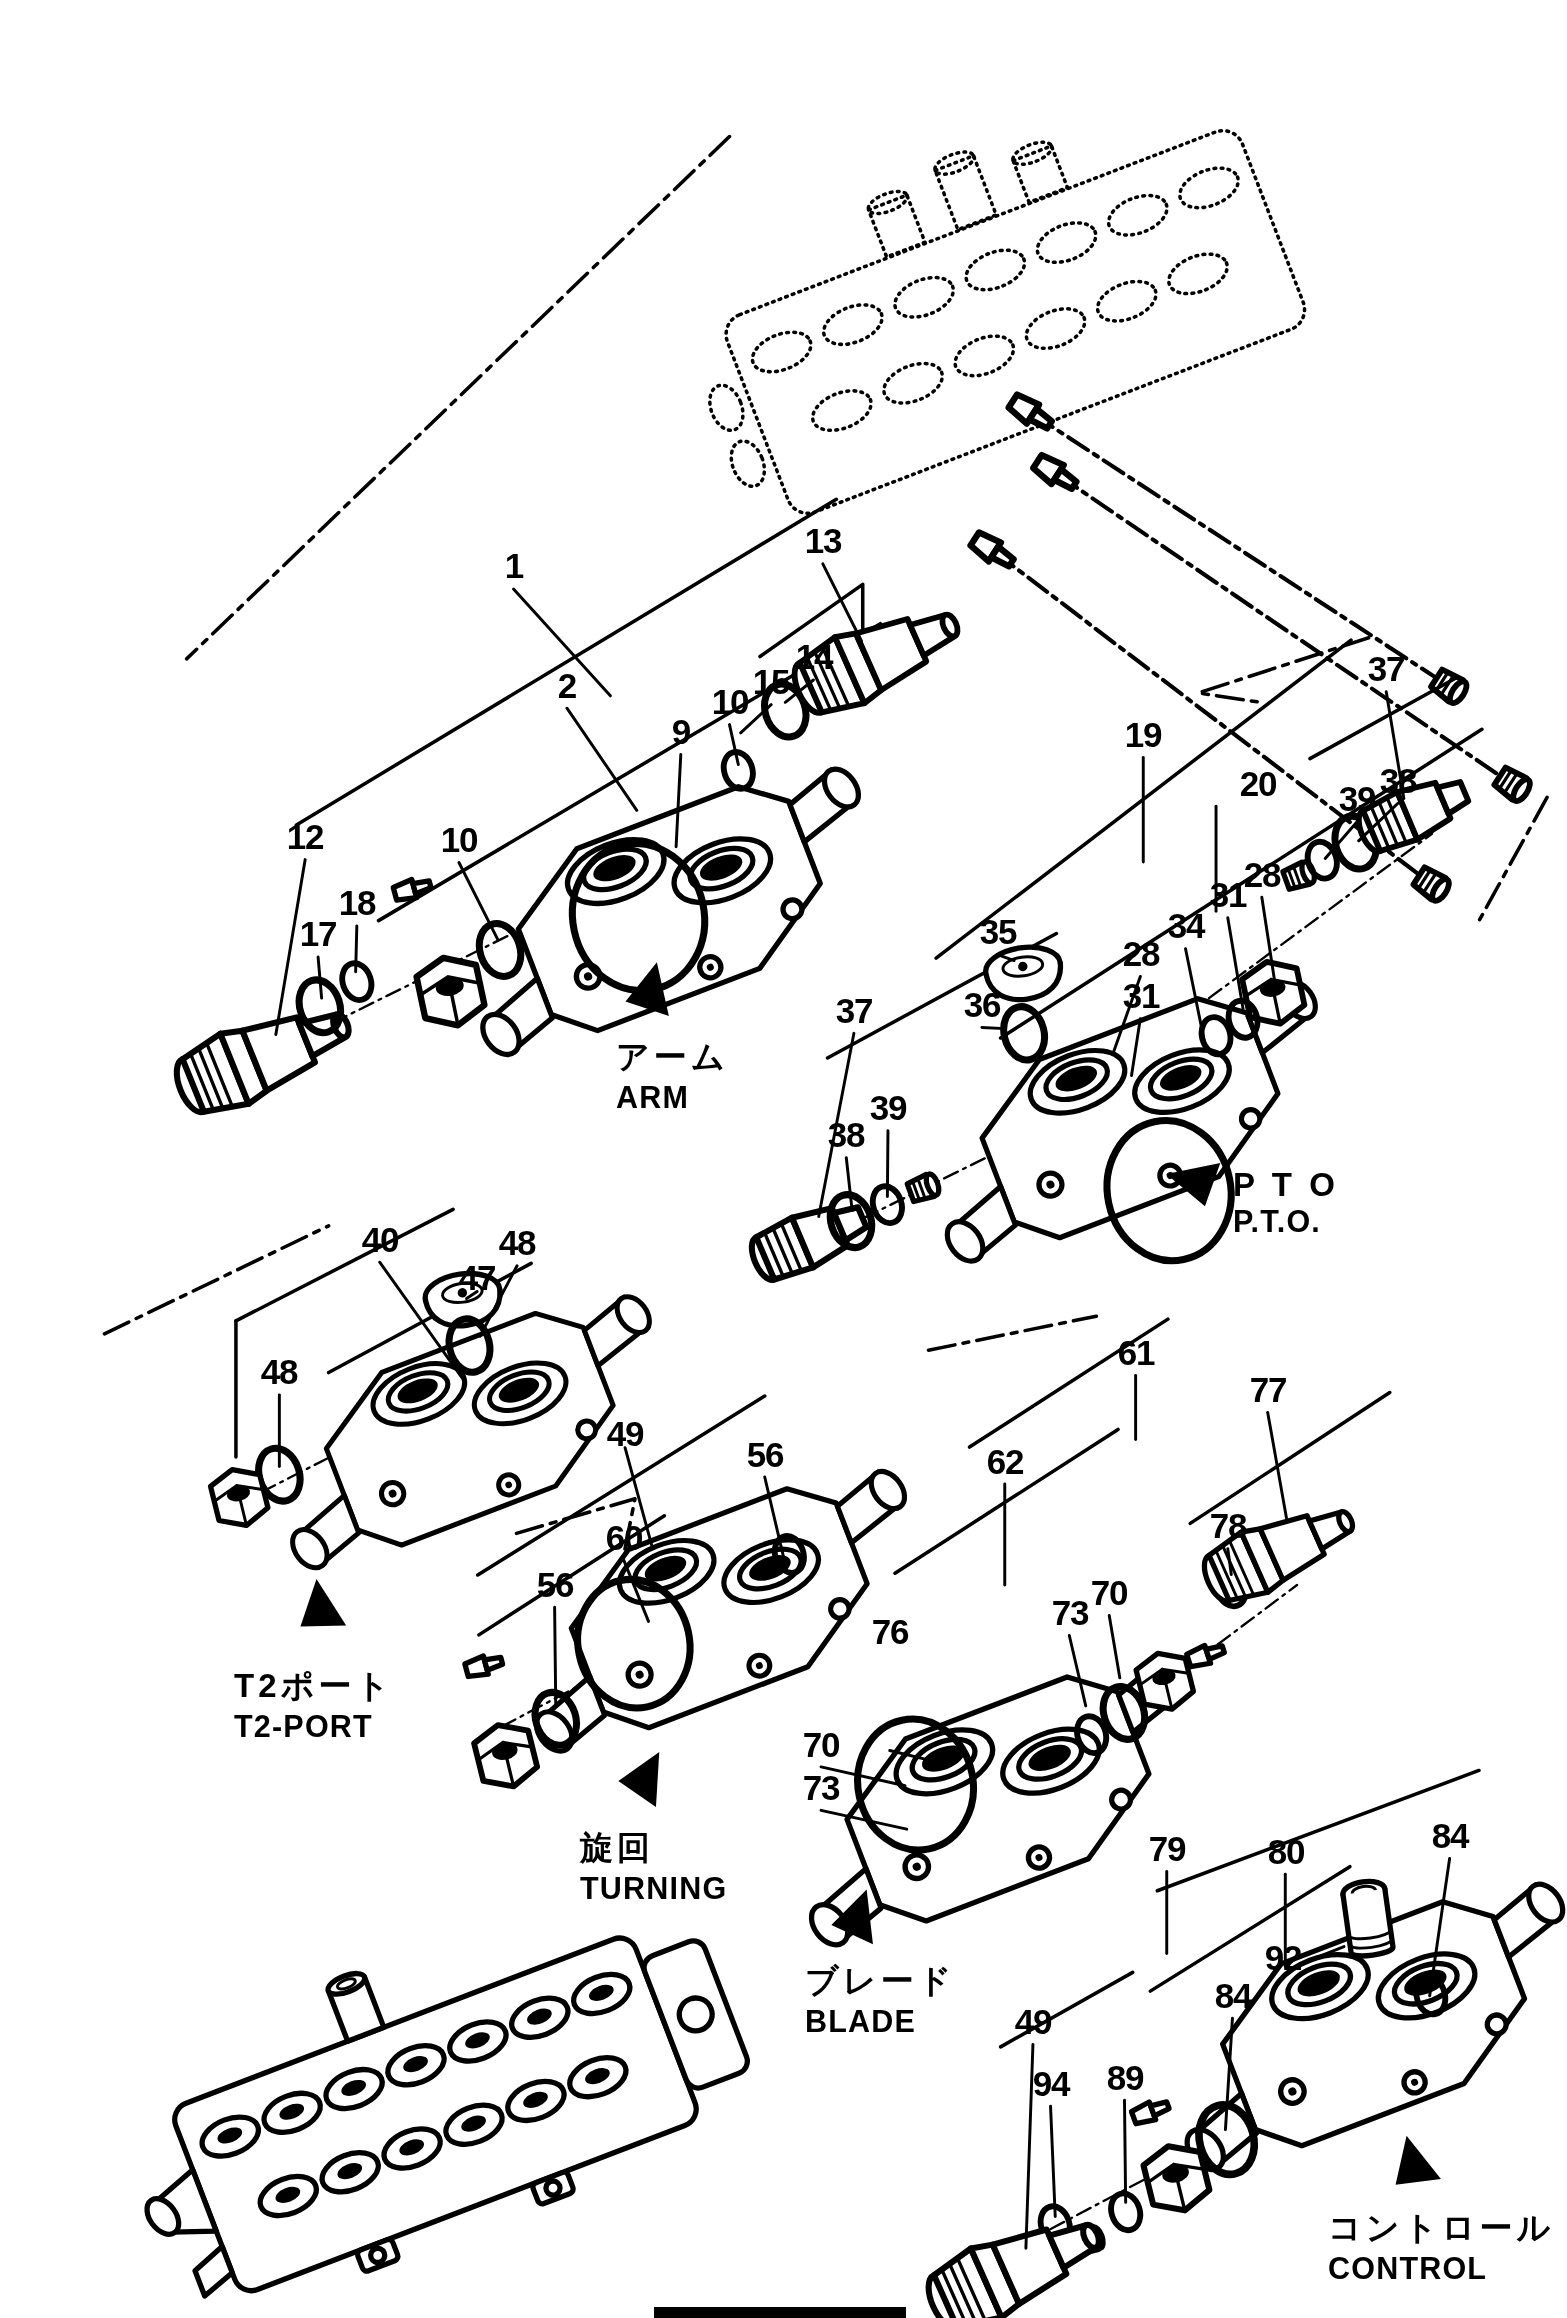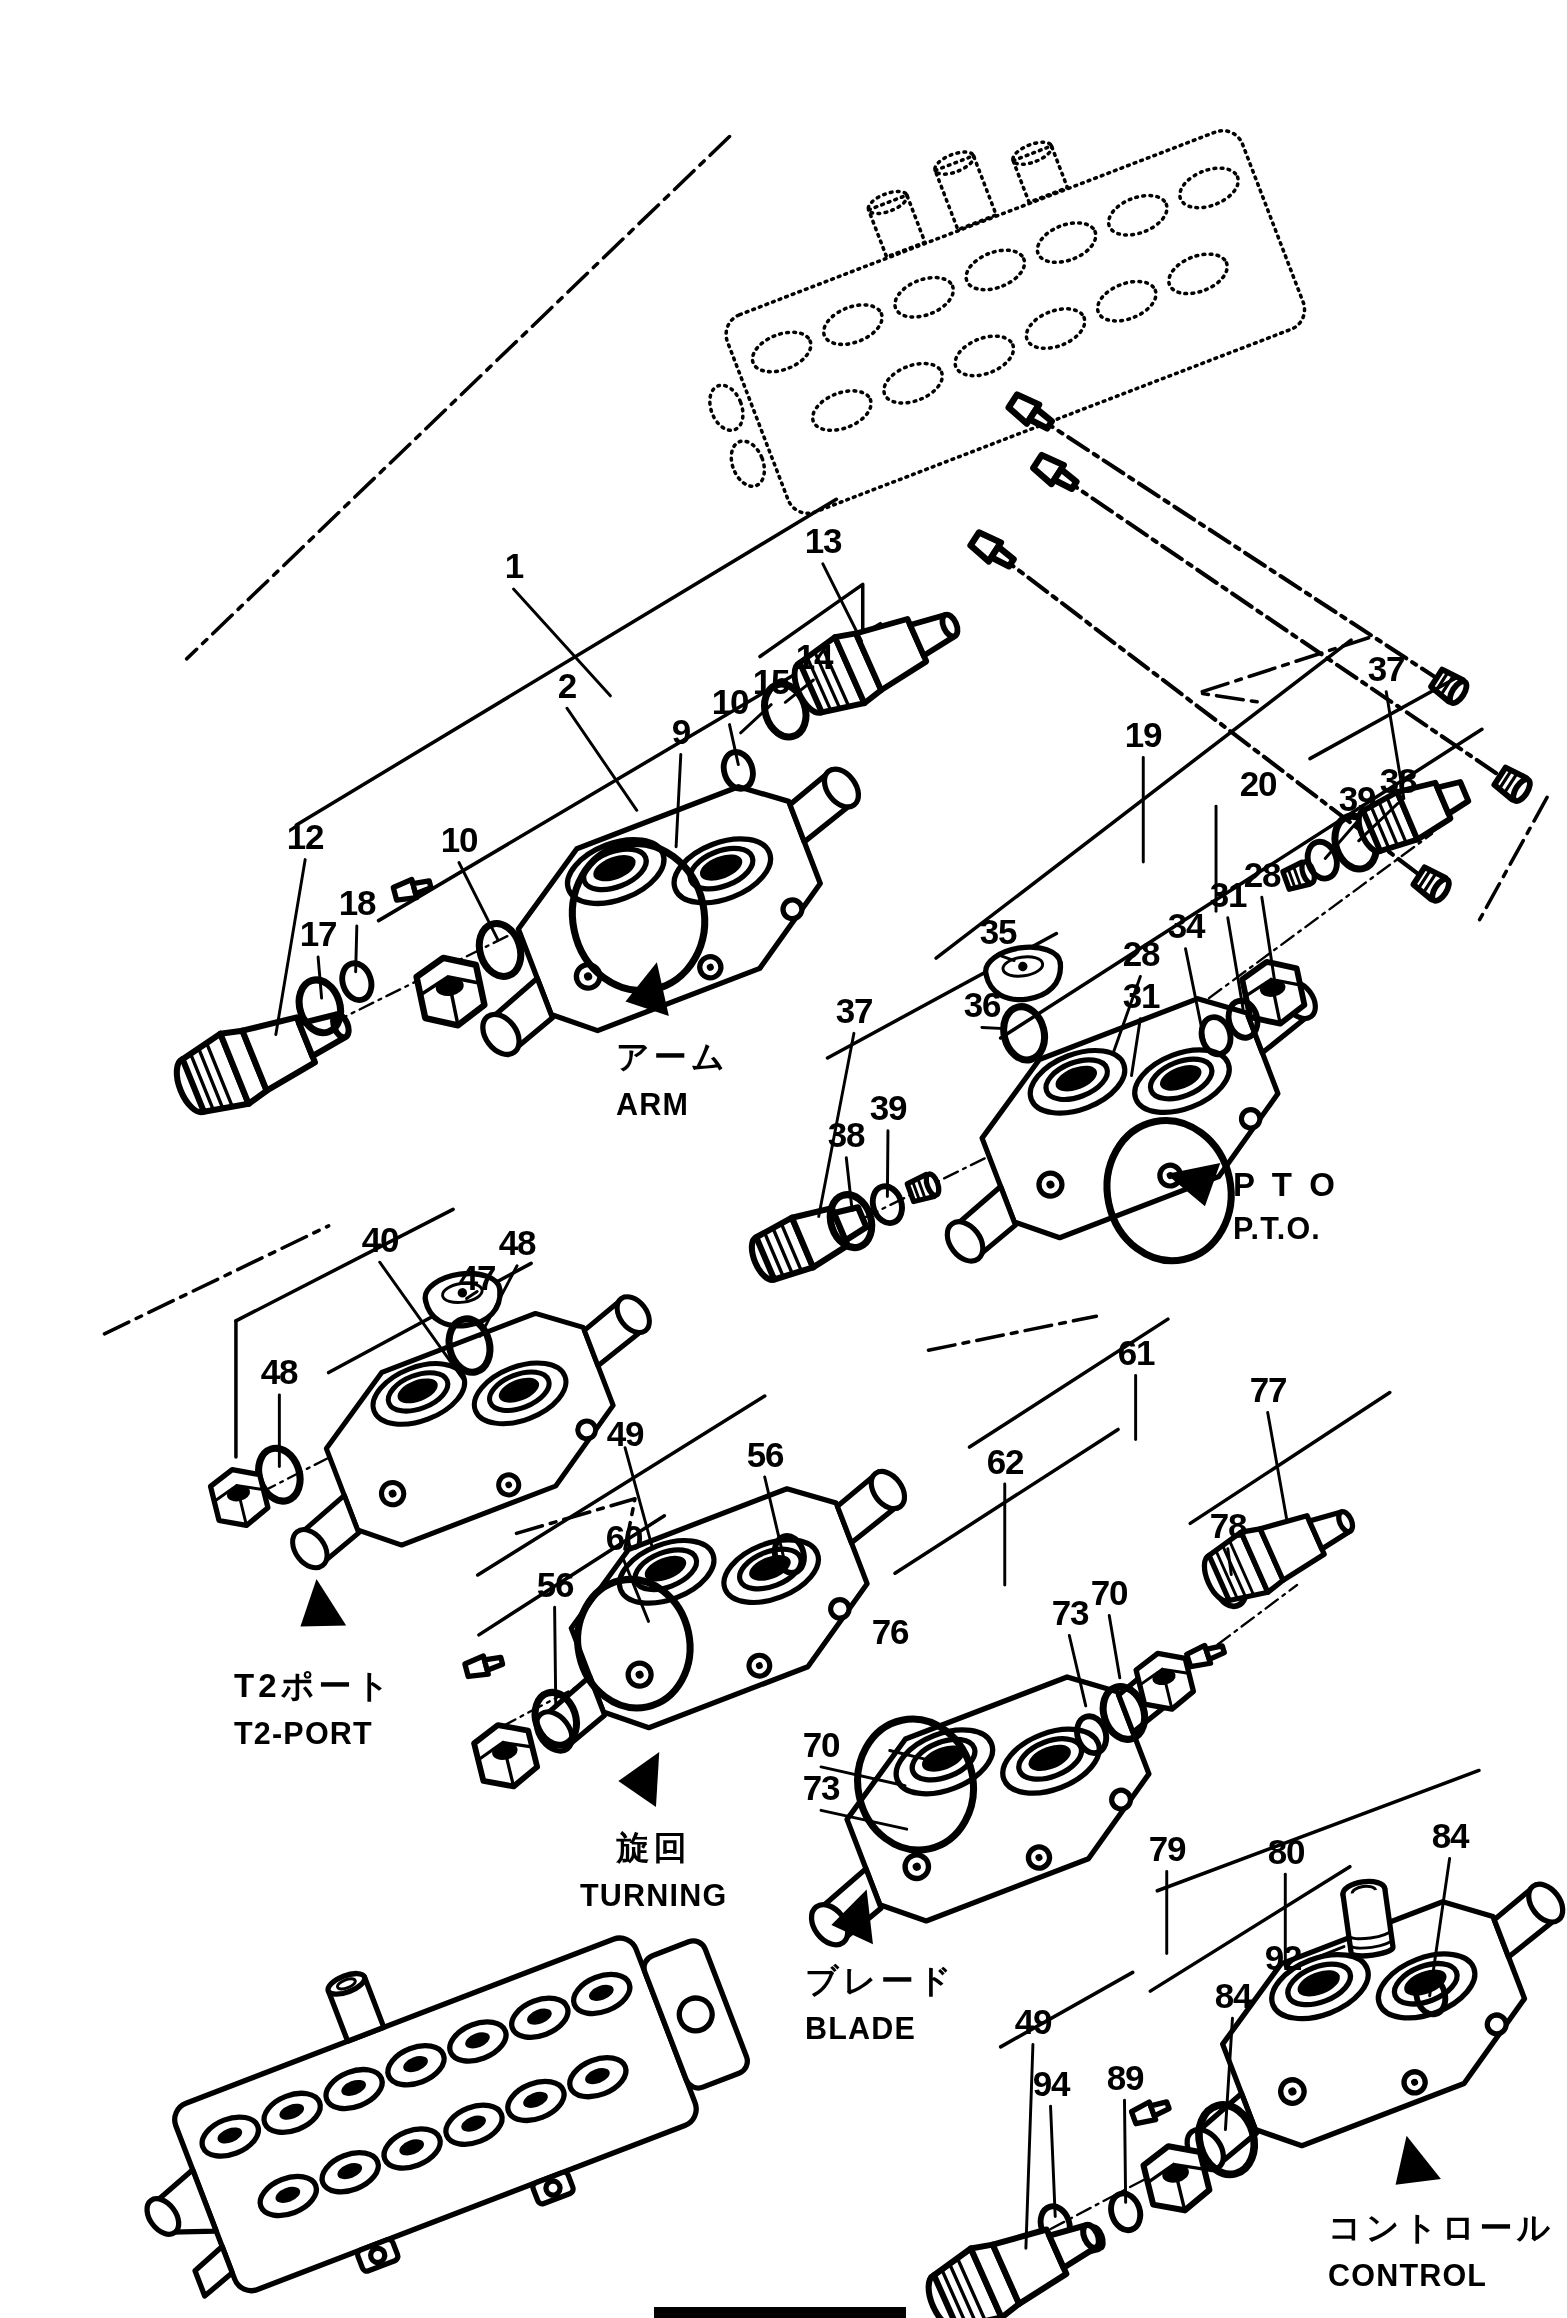--- a/index.html
+++ b/index.html
@@ -15,22 +15,22 @@
   .bracket{stroke:#000;stroke-width:6;fill:none;stroke-linecap:round;stroke-linejoin:round;}
   .leader{stroke:#000;stroke-width:5;fill:none;stroke-linecap:round;}
   .phantom{stroke:#000;stroke-width:6;fill:none;stroke-dasharray:46 14 10 14;stroke-linecap:round;stroke-linejoin:round;}
   .axis{stroke:#000;stroke-width:4;fill:none;stroke-dasharray:26 10 5 10;stroke-linecap:round;}
   .boltline{stroke:#000;stroke-width:7;fill:none;stroke-dasharray:40 12 8 12;stroke-linecap:round;}
   .dotted{stroke:#000;stroke-width:6;fill:none;stroke-dasharray:3 9;stroke-linecap:round;}
   
   .callout{position:absolute;transform:translate(-50%,-50%);color:#000;
            font:700 35px "Liberation Sans","DejaVu Sans",sans-serif;letter-spacing:-1.2px;white-space:nowrap;}
   .seclabel{position:absolute;color:#000;white-space:nowrap;}
-  .seclabel .jp{display:block;font:700 33px "Liberation Sans","DejaVu Sans",sans-serif;letter-spacing:4.1px;text-align:center;}
-  .seclabel .en{display:block;font:700 30.5px "Liberation Sans","DejaVu Sans",sans-serif;letter-spacing:1.2px;margin-top:7px;}
+  .seclabel .jp{display:block;font:700 33px "Liberation Sans","DejaVu Sans",sans-serif;letter-spacing:4.1px;}
+  .seclabel .en{display:block;font:700 30.5px "Liberation Sans","DejaVu Sans",sans-serif;letter-spacing:1.2px;margin-top:0;}
   #scanbar{position:absolute;background:#000;}
 </style>
 </head>
 <body>
 
 <div id="page">
 
   <svg id="artwork" viewBox="0 0 2670 3950" xmlns="http://www.w3.org/2000/svg">
     <defs>
       <g id="valveBody">

